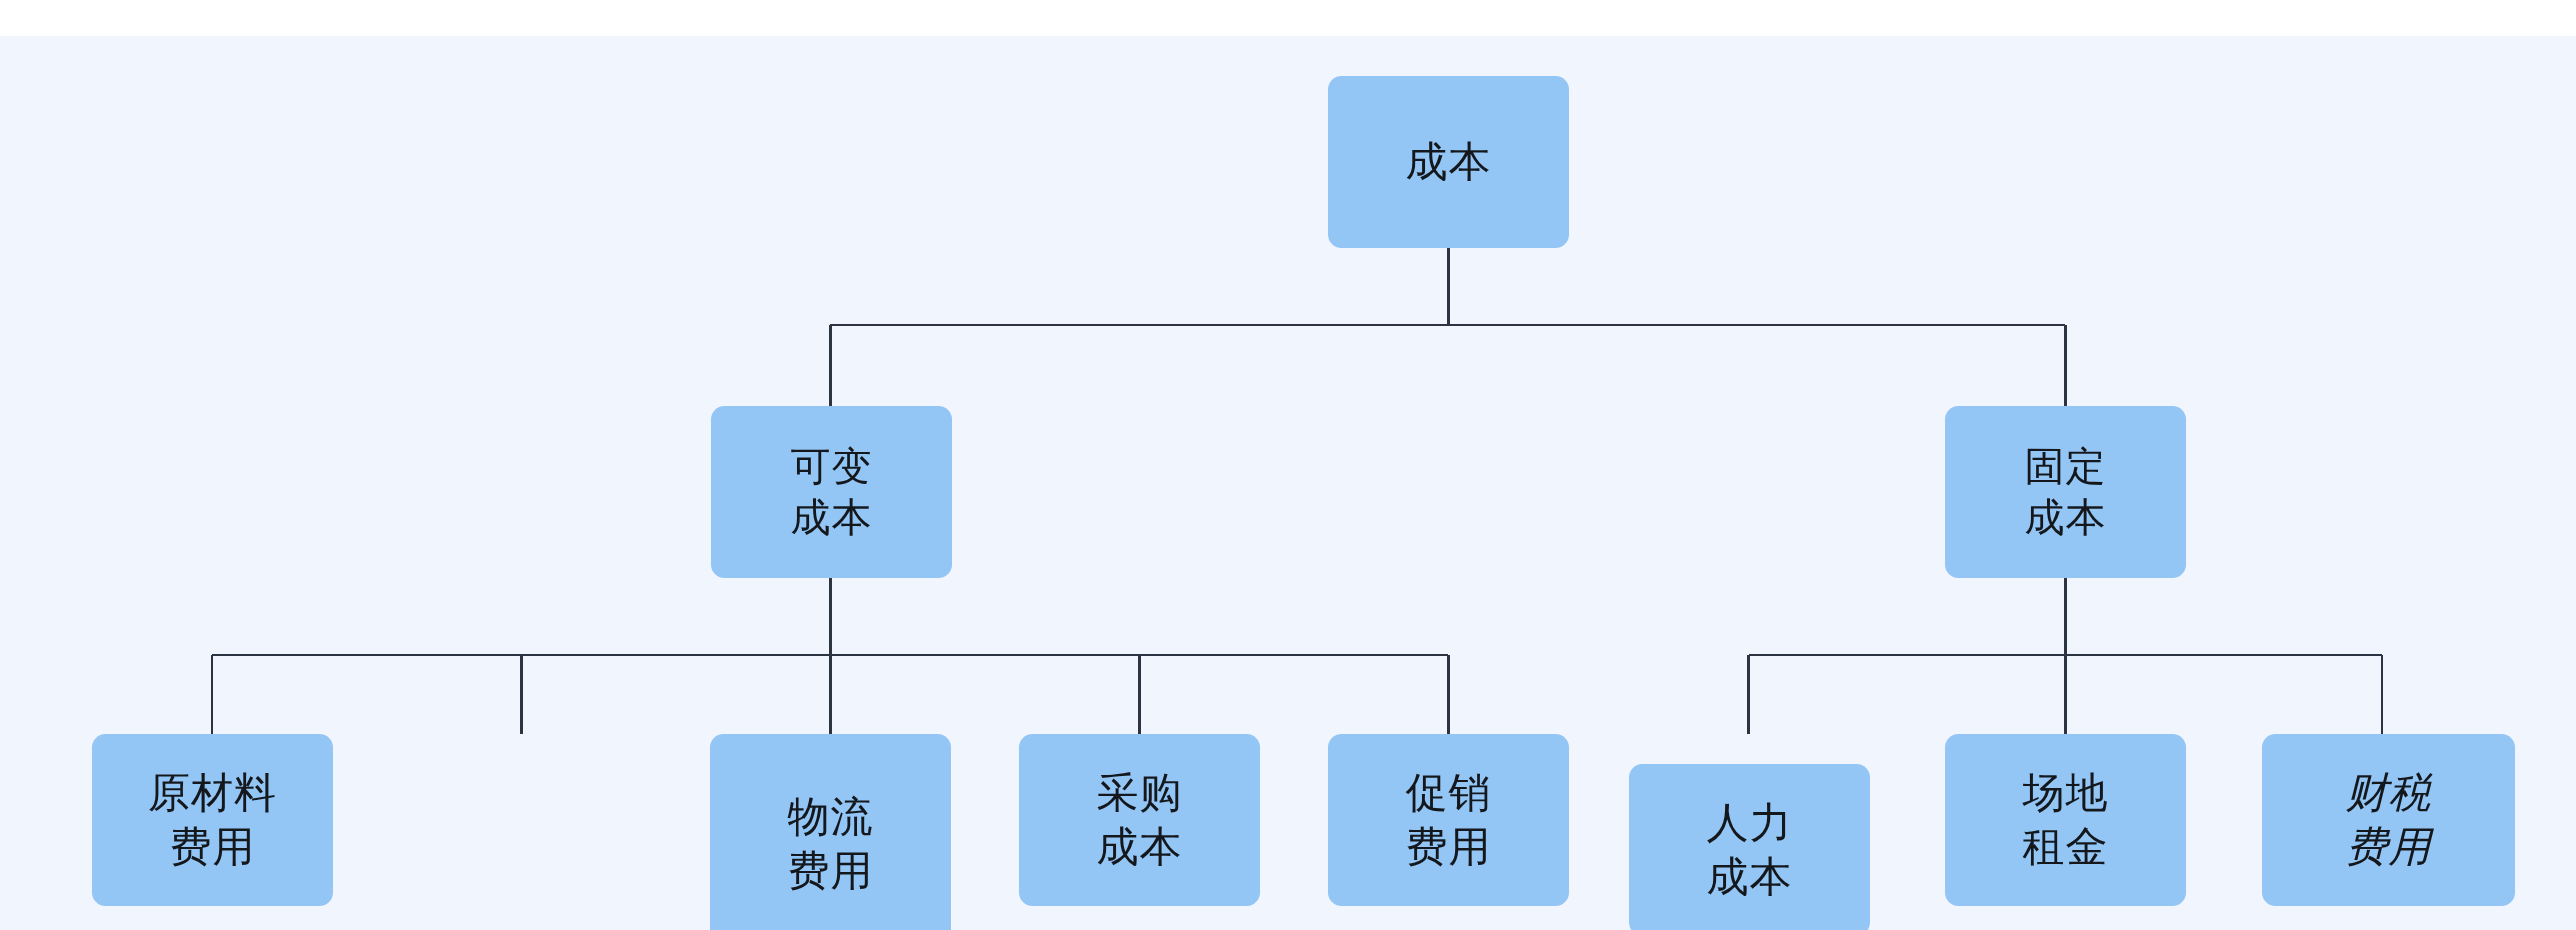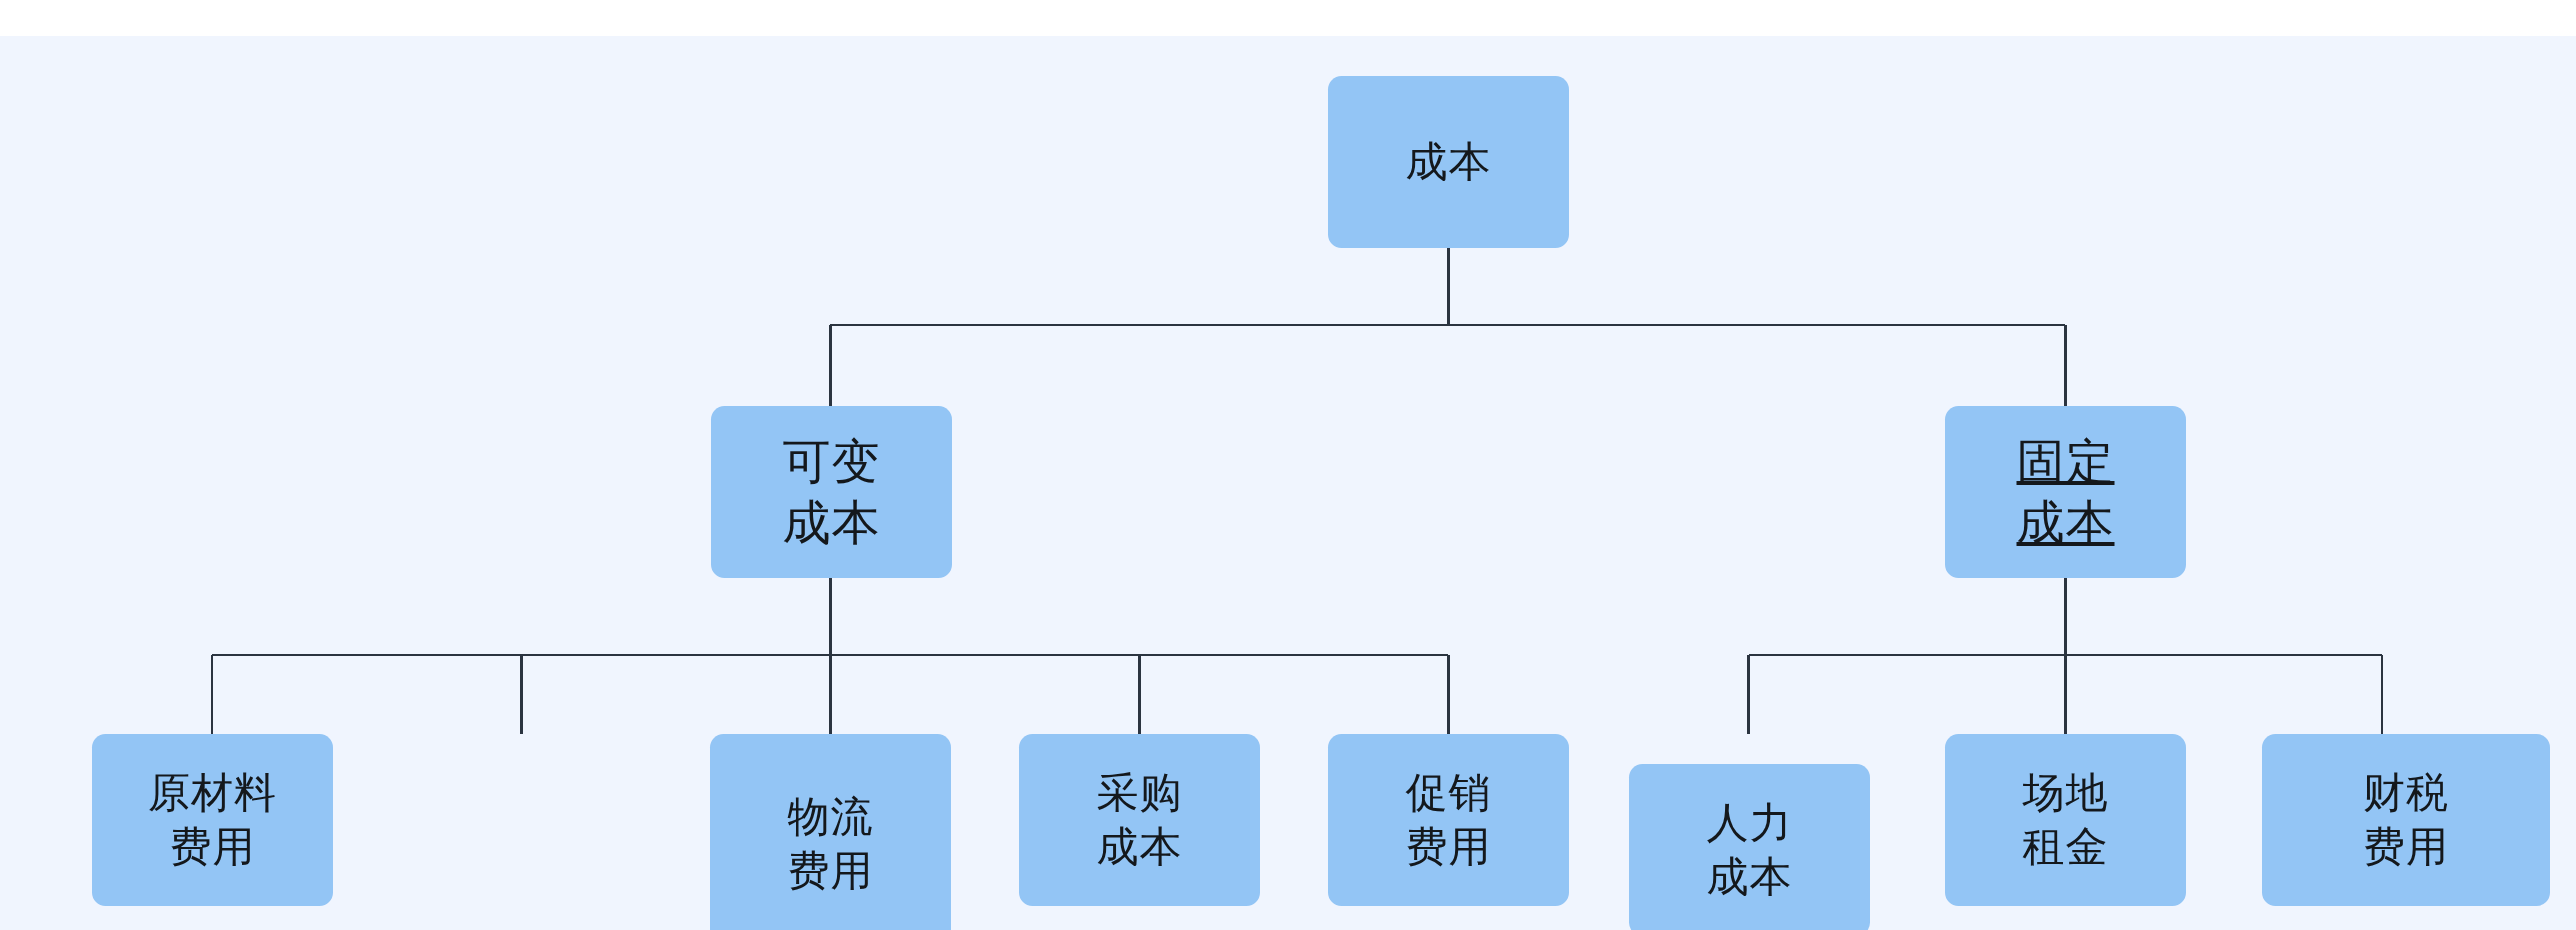--- a/index.html
+++ b/index.html
@@ -40,21 +40,21 @@
     line-height: 1.28;
     letter-spacing: 1px;
     font-weight: 400;
     white-space: pre-line;
     z-index: 2;
   }
   .node-root {
     font-size: 42px;
   }
   .node-branch {
-    font-size: 48px;
+    font-size: 40px;
   }
   .node-leaf {
     font-size: 42px;
   }
 </style>
 </head>
 <body>
 
 <div id="diagram-canvas">
 
@@ -79,21 +79,21 @@
       <path d="M 1833 649 L 1833 732"></path>
       <path d="M 2497 649 L 2497 732"></path>
     </g>
   </svg>
 
   <div class="node node-root" style="left:1328px; top:40px; width:241px; height:172px;">成本</div>
 
   <div class="node node-branch" style="left:711px; top:370px; width:241px; height:172px;">可变
 成本</div>
 
-  <div class="node node-branch" style="left:1945px; top:370px; width:241px; height:172px;text-decoration:underline;">固定
+  <div class="node node-branch" style="left:1945px; top:370px; width:241px; height:172px;">固定
 成本</div>
 
   <div class="node node-leaf" style="left:92px; top:698px; width:241px; height:172px;">原材料
 费用</div>
 
 
   <div class="node node-leaf" style="left:710px; top:698px; width:241px; height:220px;">物流
 费用</div>
 
   <div class="node node-leaf" style="left:1019px; top:698px; width:241px; height:172px;">采购
@@ -101,17 +101,17 @@
 
   <div class="node node-leaf" style="left:1328px; top:698px; width:241px; height:172px;">促销
 费用</div>
 
   <div class="node node-leaf" style="left:1629px; top:728px; width:241px; height:172px;">人力
 成本</div>
 
   <div class="node node-leaf" style="left:1945px; top:698px; width:241px; height:172px;text-align:right;">场地
 租金</div>
 
-  <div class="node node-leaf" style="left:2262px; top:698px; width:288px; height:172px;">财税
+  <div class="node node-leaf" style="left:2262px; top:698px; width:253px; height:172px;font-style:italic;">财税
 费用</div>
 
 </div>
 
 
 </body></html>

